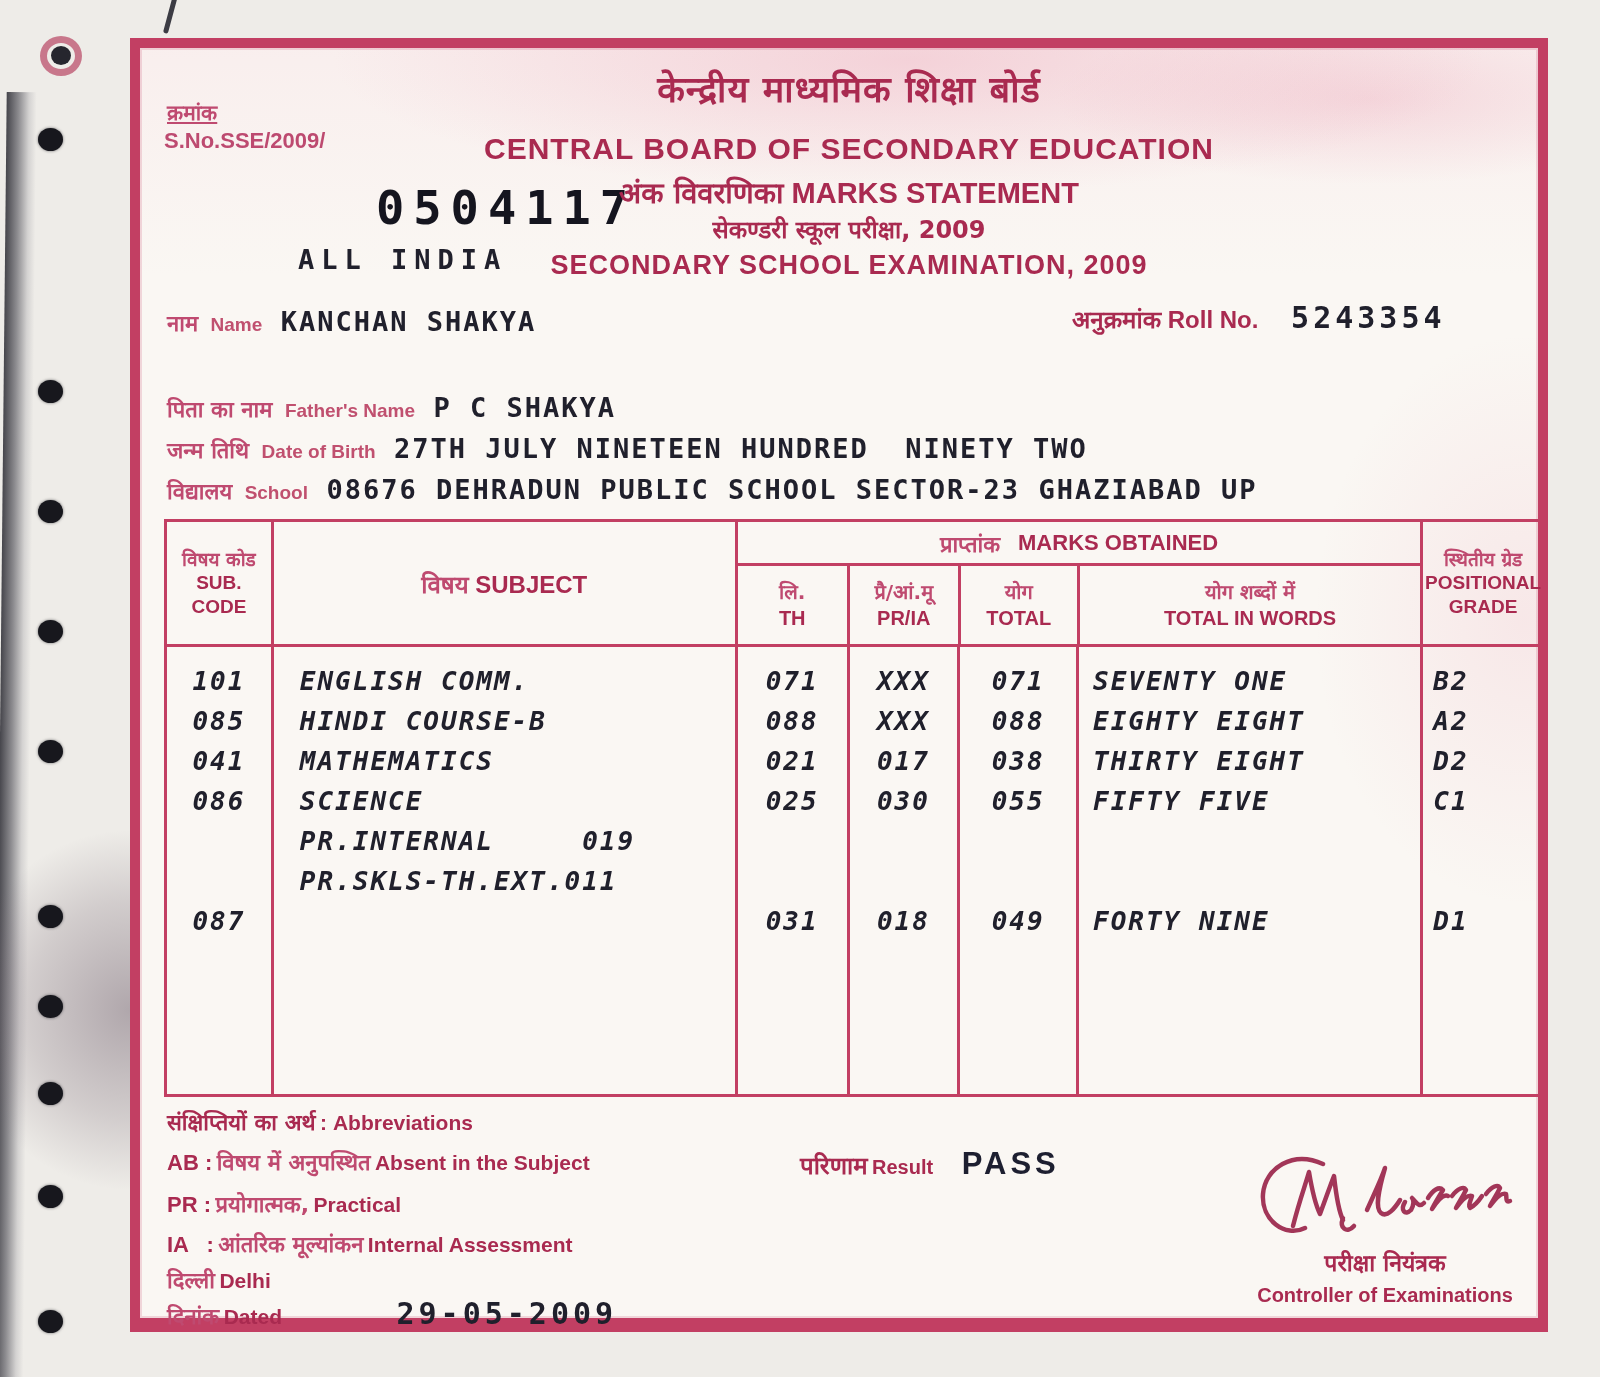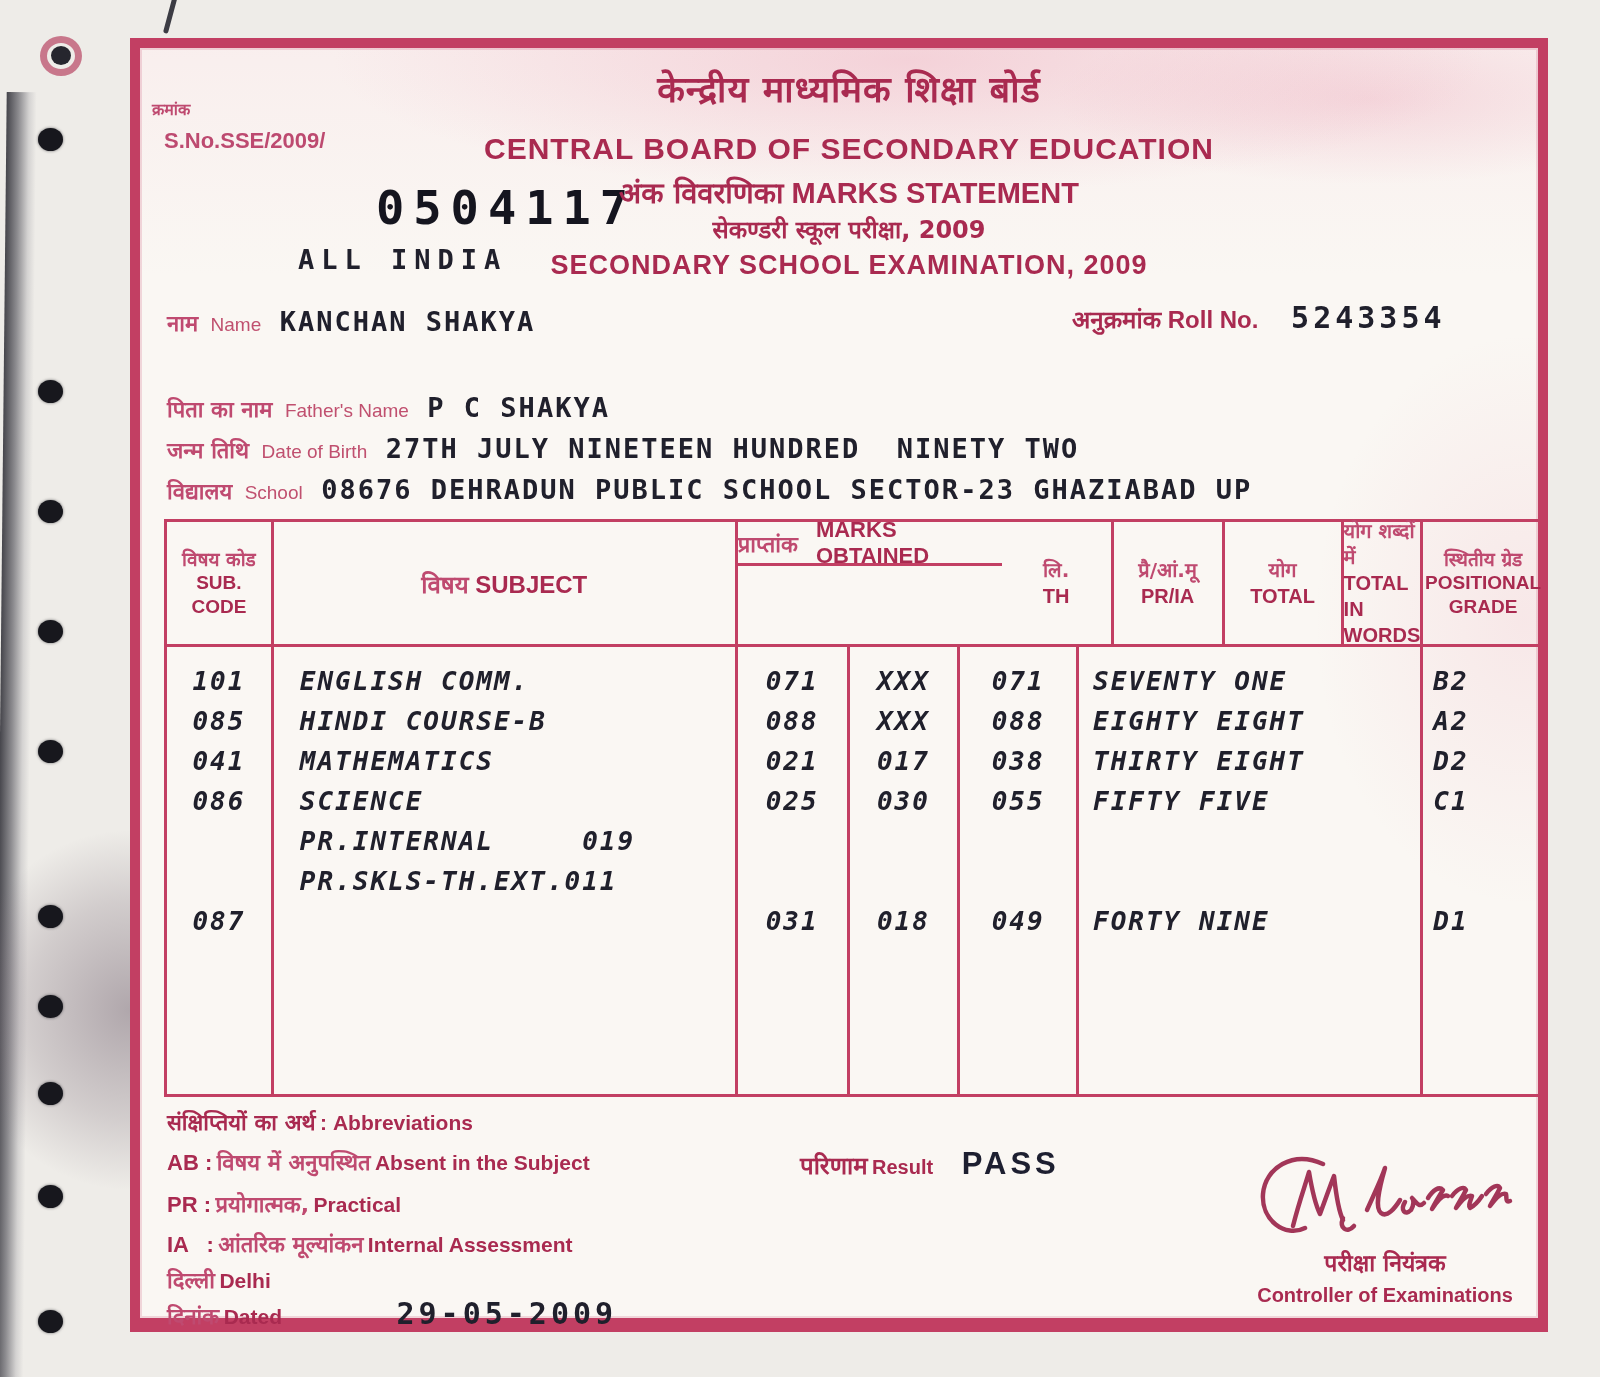--- a/index.html
+++ b/index.html
@@ -40,52 +40,52 @@
     background:
       radial-gradient(55% 14% at 55% 1%,rgba(233,150,173,.33),transparent 75%),
       radial-gradient(30% 9% at 88% 4%,rgba(233,150,173,.28),transparent 75%),
       radial-gradient(20% 30% at 99% 45%,rgba(233,150,173,.16),transparent 75%),
       linear-gradient(180deg,rgba(244,200,213,.18),rgba(250,247,243,0) 18%),
       #faf7f3;
     box-shadow:0 0 0 2px rgba(194,63,99,.18) inset;
   }
   .hi{font-family:"DejaVu Sans",sans-serif;font-weight:700;color:#bf4a70;}
   .hi-strong{font-family:"DejaVu Sans",sans-serif;font-weight:700;color:#a92a50;}
-  .en-label{font-weight:400;color:#c0506f;text-align:right;}
+  .en-label{font-weight:700;color:#c0506f;text-align:right;}
   .crimson{font-weight:700;color:#a92a50;}
   .dm{font-family:"DejaVu Sans Mono",monospace;font-weight:700;color:#20202c;white-space:pre;}
   
   .hdr-line{position:absolute;left:20px;right:0;text-align:center;}
   .h-board-hi{top:16px;font-size:36px;letter-spacing:1px;}
   .h-board-en{top:84px;font-size:30px;letter-spacing:1px;}
   .h-stmt{top:124px;font-size:29px;}
   .h-exam-hi{top:164px;font-size:24px;}
   .h-exam-en{top:202px;font-size:27px;letter-spacing:1px;}
-  .serial-hi{position:absolute;left:12px;top:50px;font-size:16px;}
+  .serial-hi{position:absolute;left:27px;top:50px;font-size:21px;text-decoration:underline;}
   .serial-no{position:absolute;left:24px;top:80px;font-size:22px;font-weight:700;color:#bd4a70;}
   .serial-big{position:absolute;left:236px;top:132px;font-size:47px;letter-spacing:9px;color:#15151f;}
   .region{position:absolute;left:158px;top:196px;font-size:27px;letter-spacing:7px;}
   
   .roll{position:absolute;left:932px;top:252px;font-size:24px;}
   .roll .v{font-size:30px;letter-spacing:4px;margin-left:26px;}
   .field{position:absolute;left:27px;white-space:nowrap;}
   .field .fhi{font-size:22px;margin-right:8px;}
   .field .fen{font-size:19px;margin-right:14px;}
   .field .v{font-size:27px;letter-spacing:2px;}
   
   .mtable{
     position:absolute;left:24px;top:471px;width:1382px;height:578px;box-sizing:border-box;
     border:3px solid #c23f63;display:flex;flex-direction:column;
   }
   .mt-head{display:flex;height:122px;border-bottom:3px solid #c23f63;}
   .mt-head>div{box-sizing:border-box;}
   .hc{border-right:3px solid #c23f63;display:flex;flex-direction:column;align-items:center;justify-content:center;}
   .hc-code{width:107px;font-size:19px;line-height:24px;}
   .hc-sub{width:465px;font-size:24px;}
-  .h-mid{width:687px;display:flex;flex-direction:row;border-right:3px solid #c23f63;}
+  .h-mid{width:687px;display:flex;flex-direction:column;border-right:3px solid #c23f63;}
   .h-marks{height:44px;border-bottom:3px solid #c23f63;display:flex;align-items:center;justify-content:center;font-size:22px;box-sizing:border-box;}
   .h-subrow{flex:1;display:flex;}
   .h-subrow>div{box-sizing:border-box;border-right:3px solid #c23f63;display:flex;flex-direction:column;align-items:center;justify-content:center;font-size:20px;line-height:26px;}
   .h-subrow>div:last-child{border-right:none;}
   .sc-th{width:112px;}.sc-pr{width:111px;}.sc-total{width:119px;}.sc-words{flex:1;}
   .hc-grade{width:120px;border-right:none;font-size:19px;line-height:24px;}
   .mt-body{flex:1;display:flex;}
   .bcol{box-sizing:border-box;border-right:3px solid #c23f63;padding-top:14px;font-style:italic;}
   .bcol:last-child{border-right:none;}
   .bc-code{width:107px;text-align:center;}

